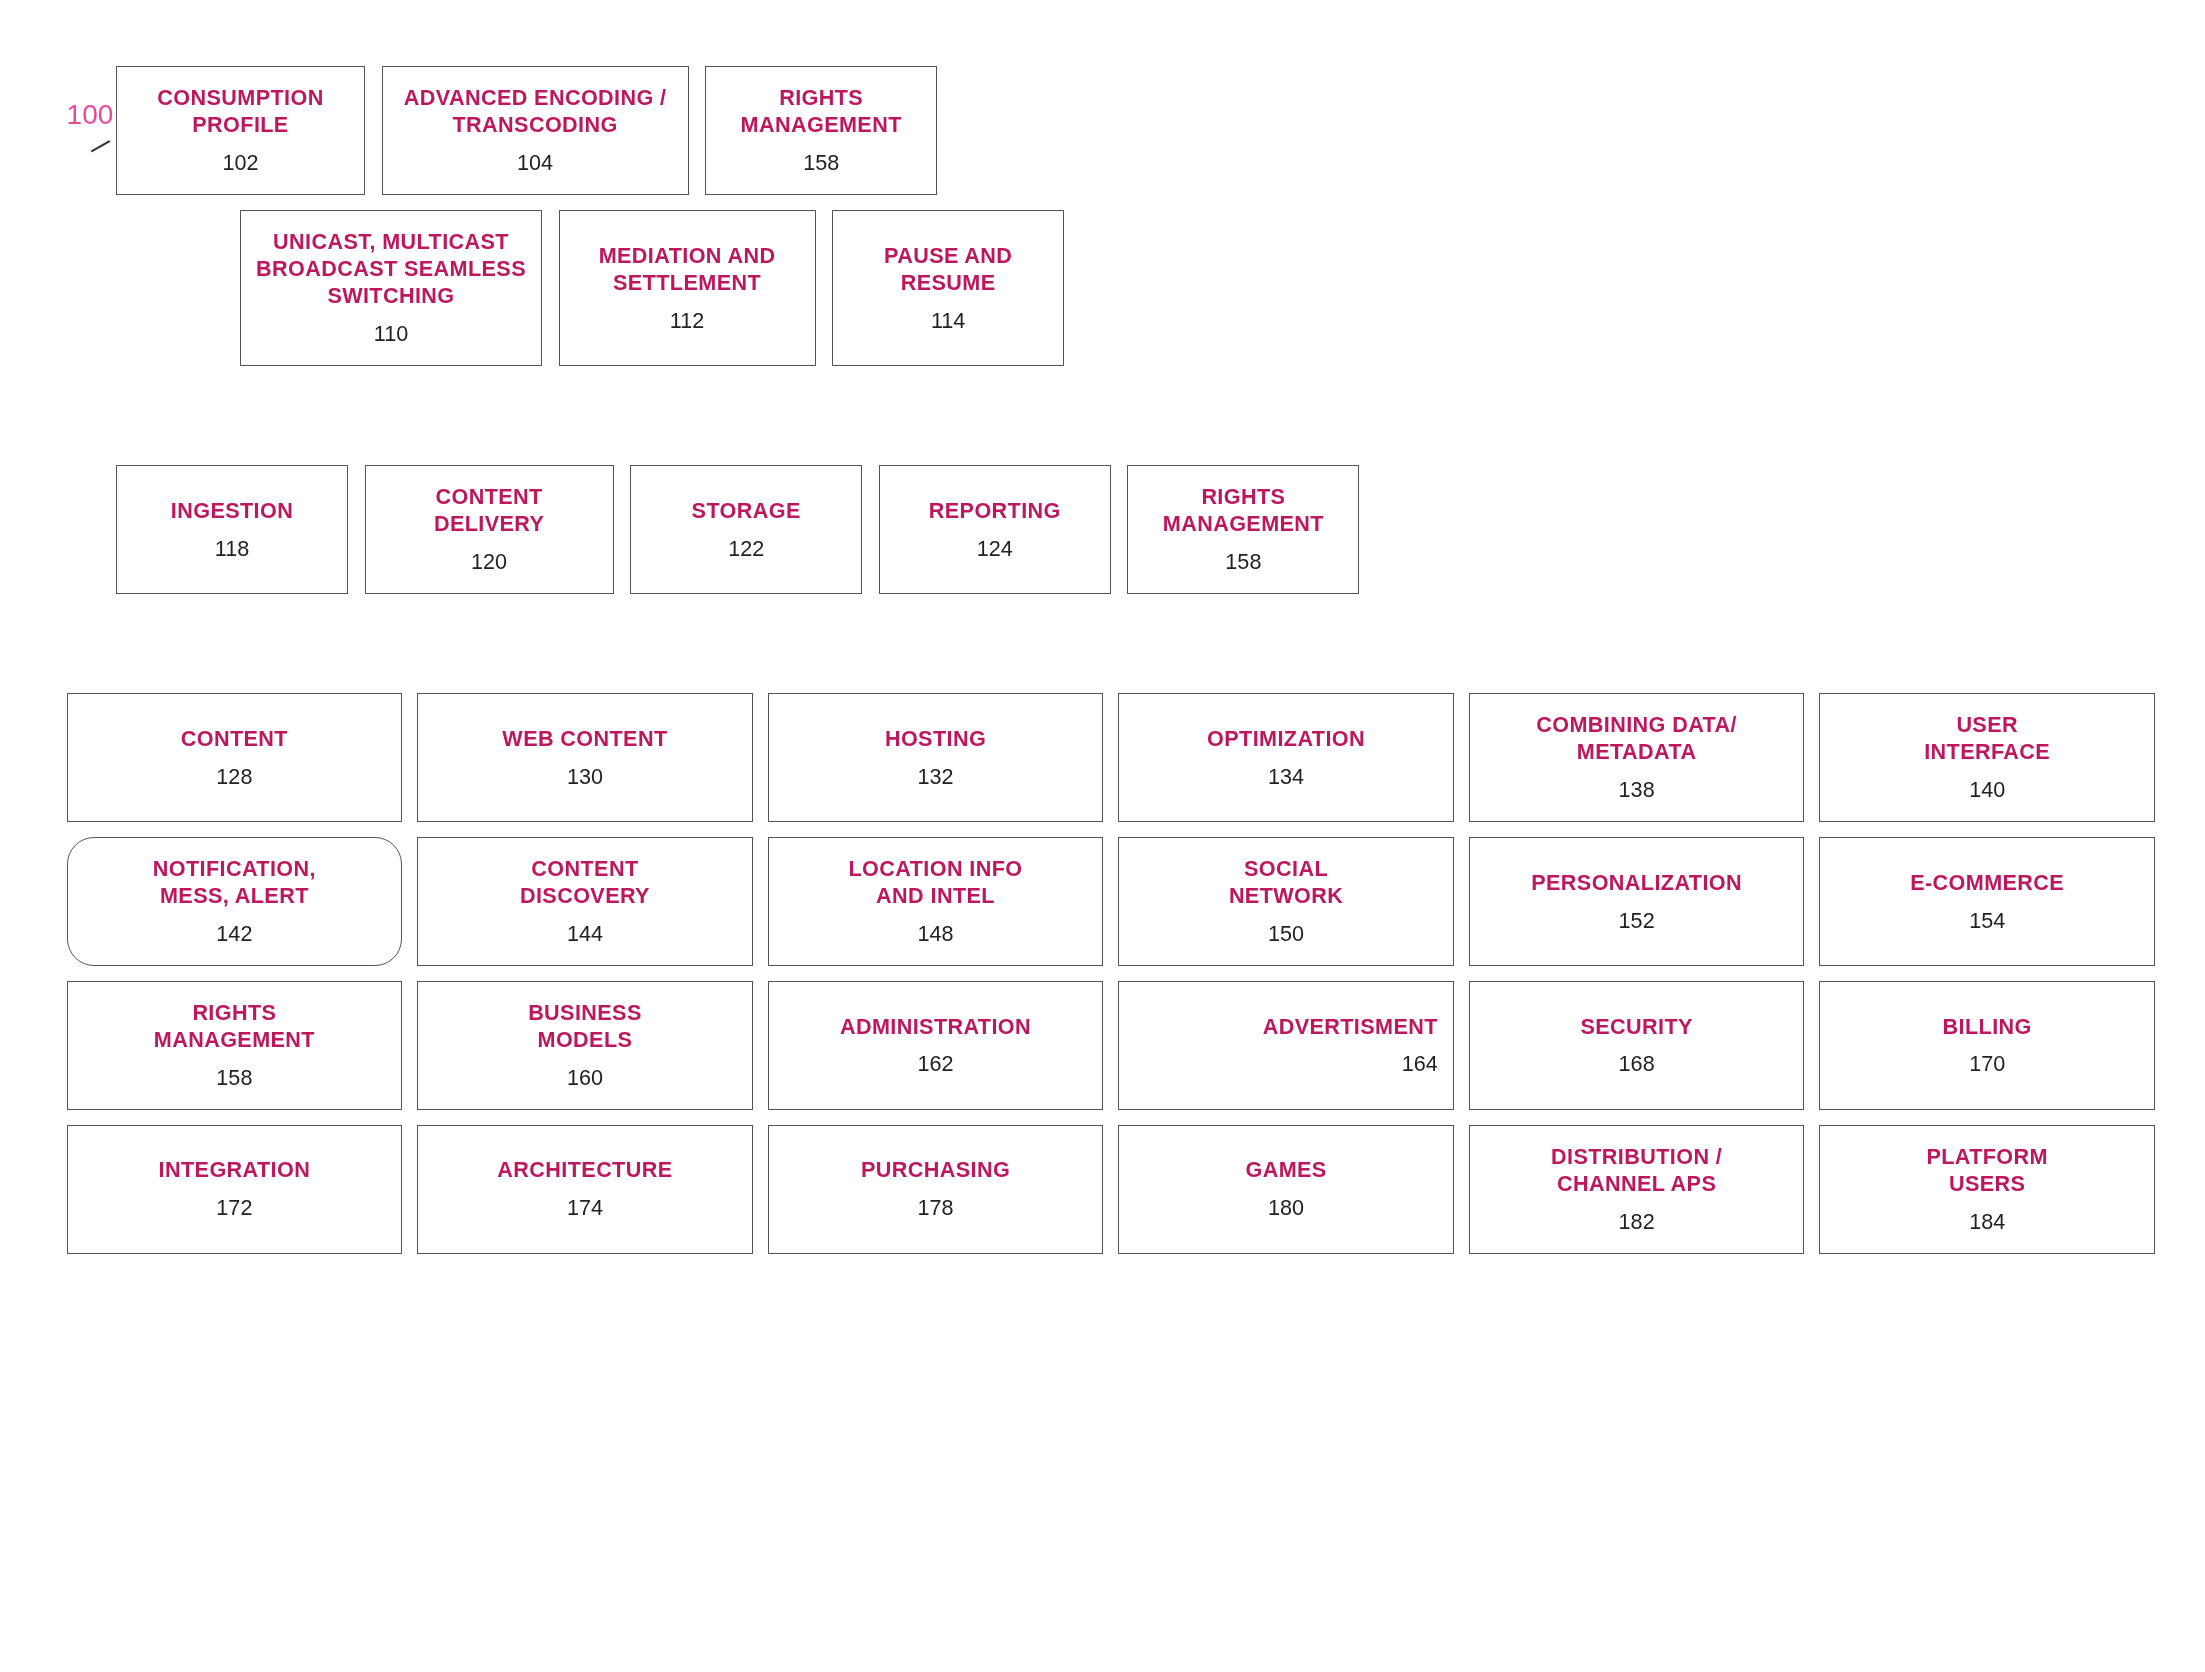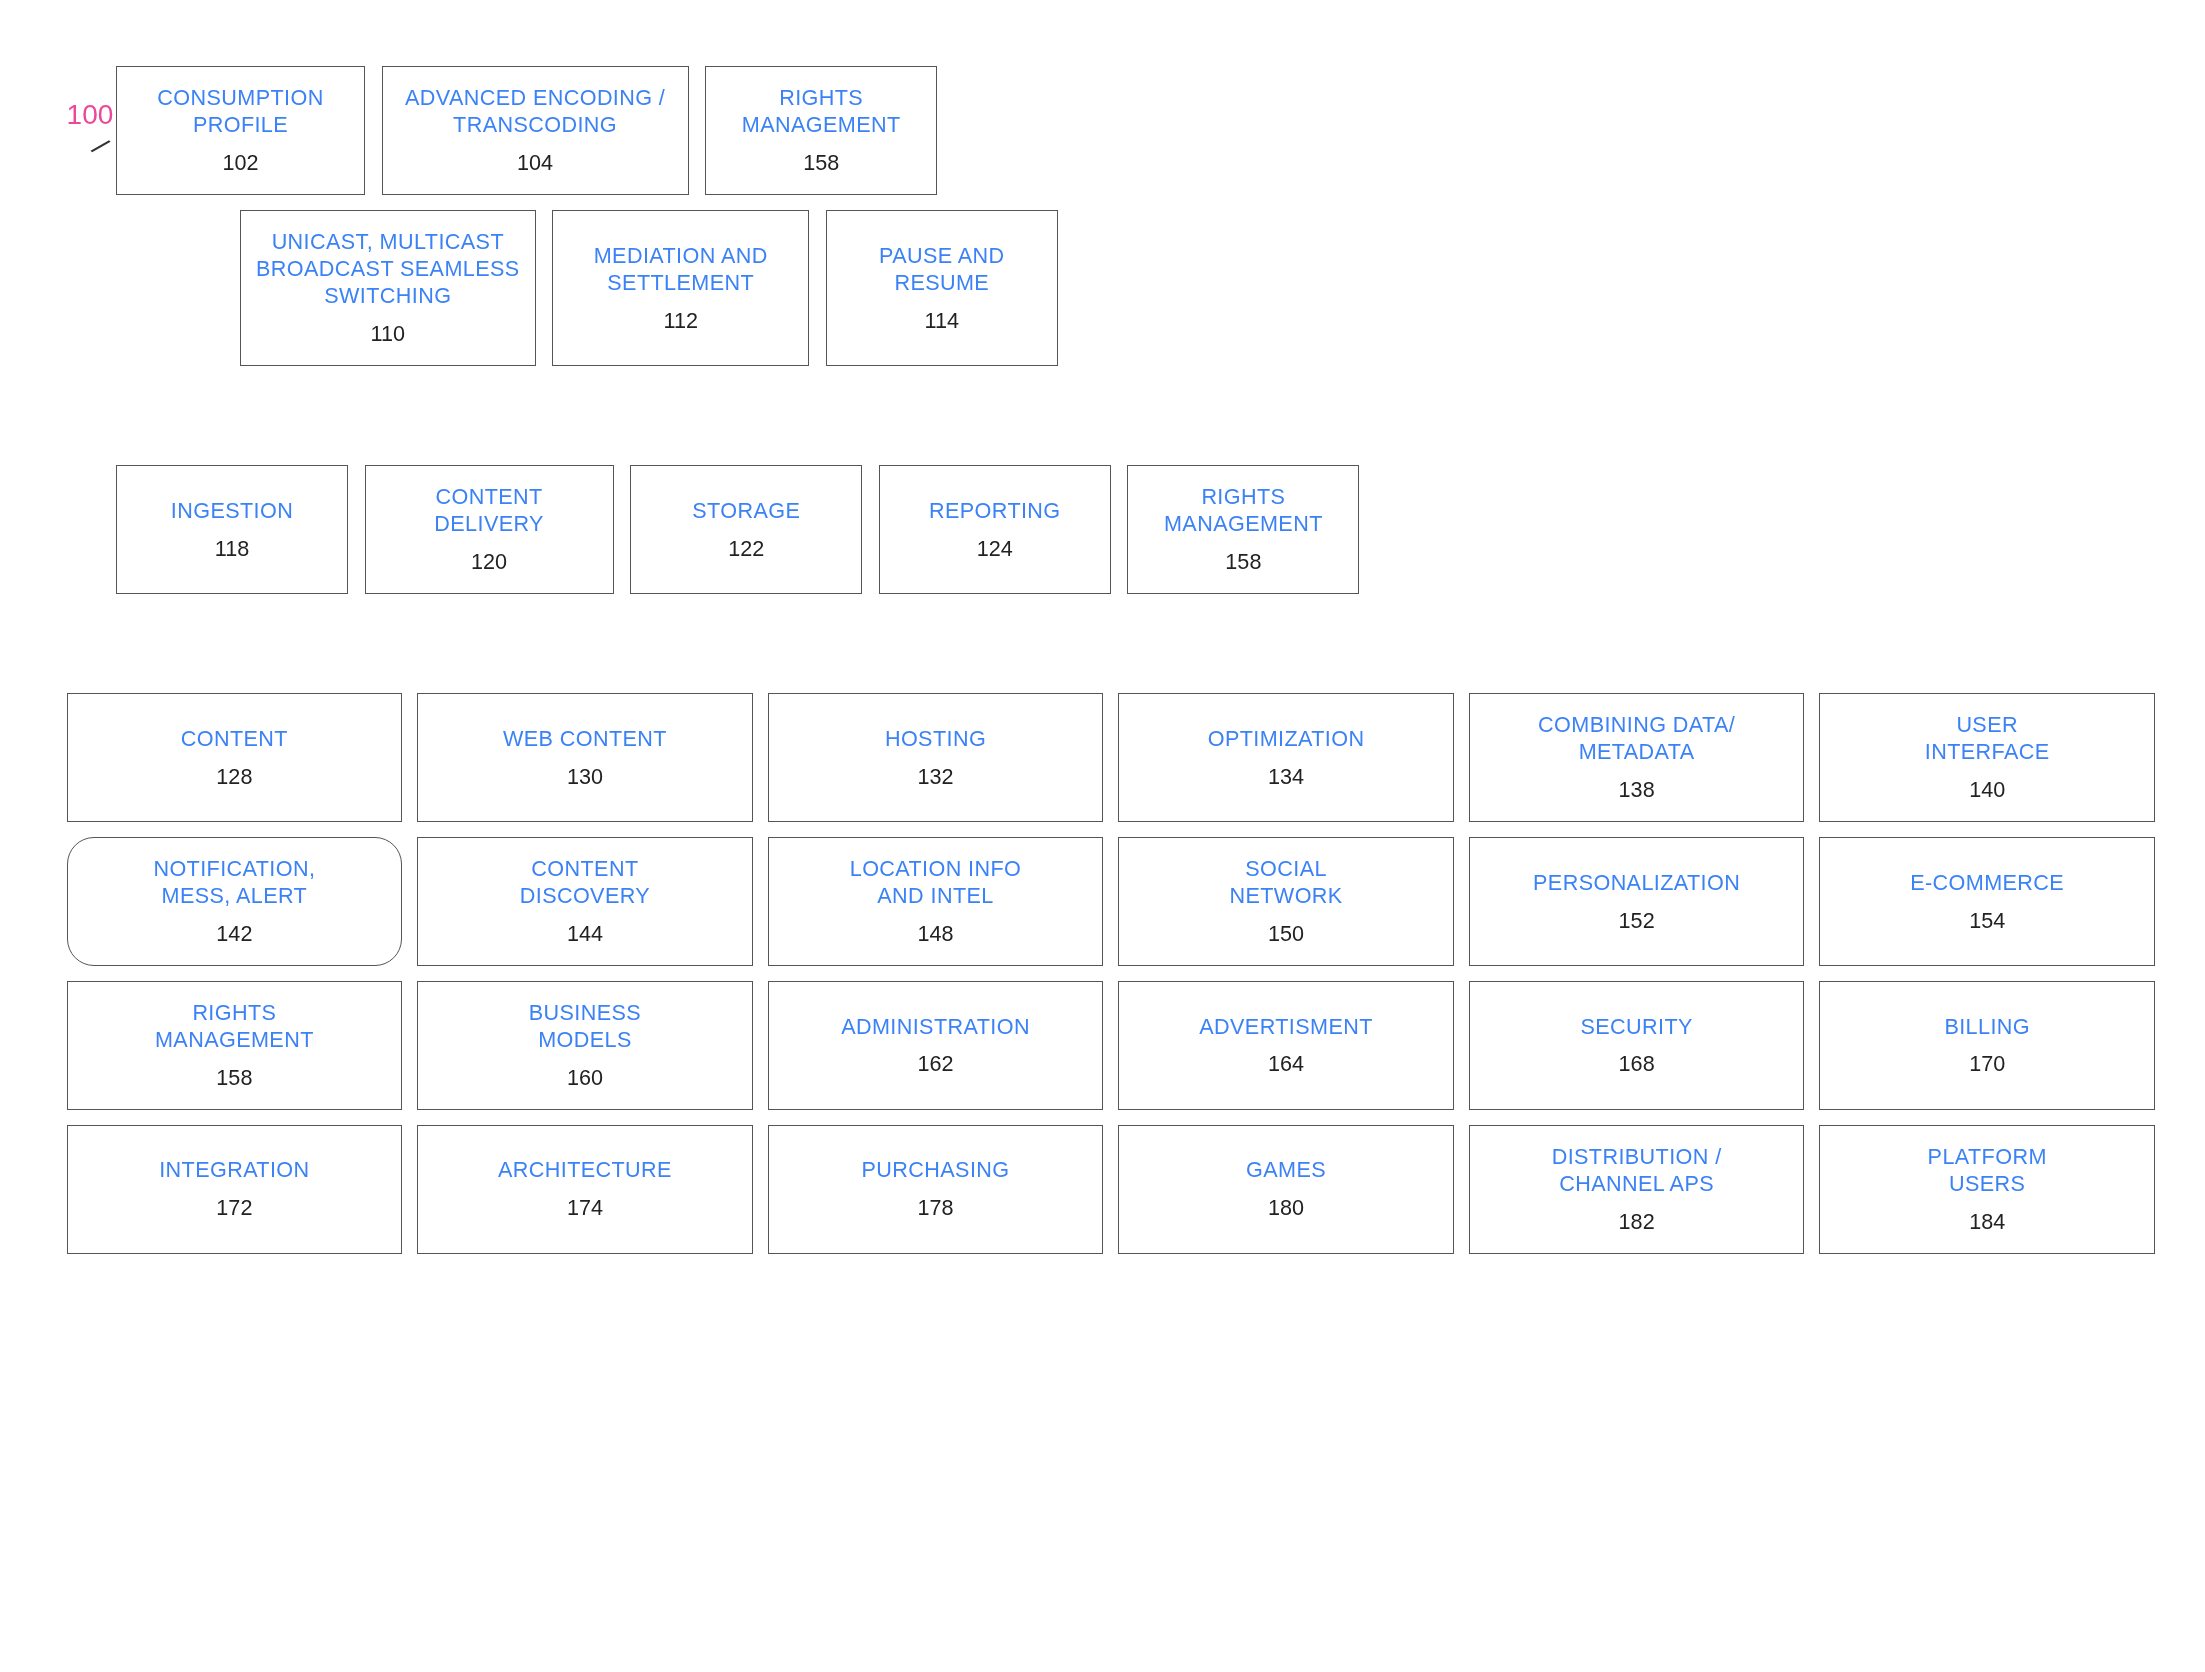--- a/index.html
+++ b/index.html
@@ -29,22 +29,22 @@
       flex-direction: column;
       align-items: center;
       justify-content: center;
       text-align: center;
       padding: 18px 15px;
       min-width: 216px;
       min-height: 100px;
     }
     .box .box-title {
       font-size: 21.6px;
-      font-weight: normal;
-      color: #3b82f6;
+      font-weight: bold;
+      color: #be185d;
       letter-spacing: 0.4px;
       text-transform: uppercase;
       line-height: 1.25;
     }
     .box .box-num {
       font-size: 21.6px;
       color: #222;
       margin-top: 11px;
     }
     
@@ -188,21 +188,21 @@
         <span class="box-num">158</span>
       </div>
       <div class="box" style="flex:1;">
         <span class="box-title">BUSINESS<br>MODELS</span>
         <span class="box-num">160</span>
       </div>
       <div class="box" style="flex:1;">
         <span class="box-title">ADMINISTRATION</span>
         <span class="box-num">162</span>
       </div>
-      <div class="box" style="flex:1;">
+      <div class="box" style="flex:1;align-items:flex-end;">
         <span class="box-title">ADVERTISMENT</span>
         <span class="box-num">164</span>
       </div>
       <div class="box" style="flex:1;">
         <span class="box-title">SECURITY</span>
         <span class="box-num">168</span>
       </div>
       <div class="box" style="flex:1;">
         <span class="box-title">BILLING</span>
         <span class="box-num">170</span>

